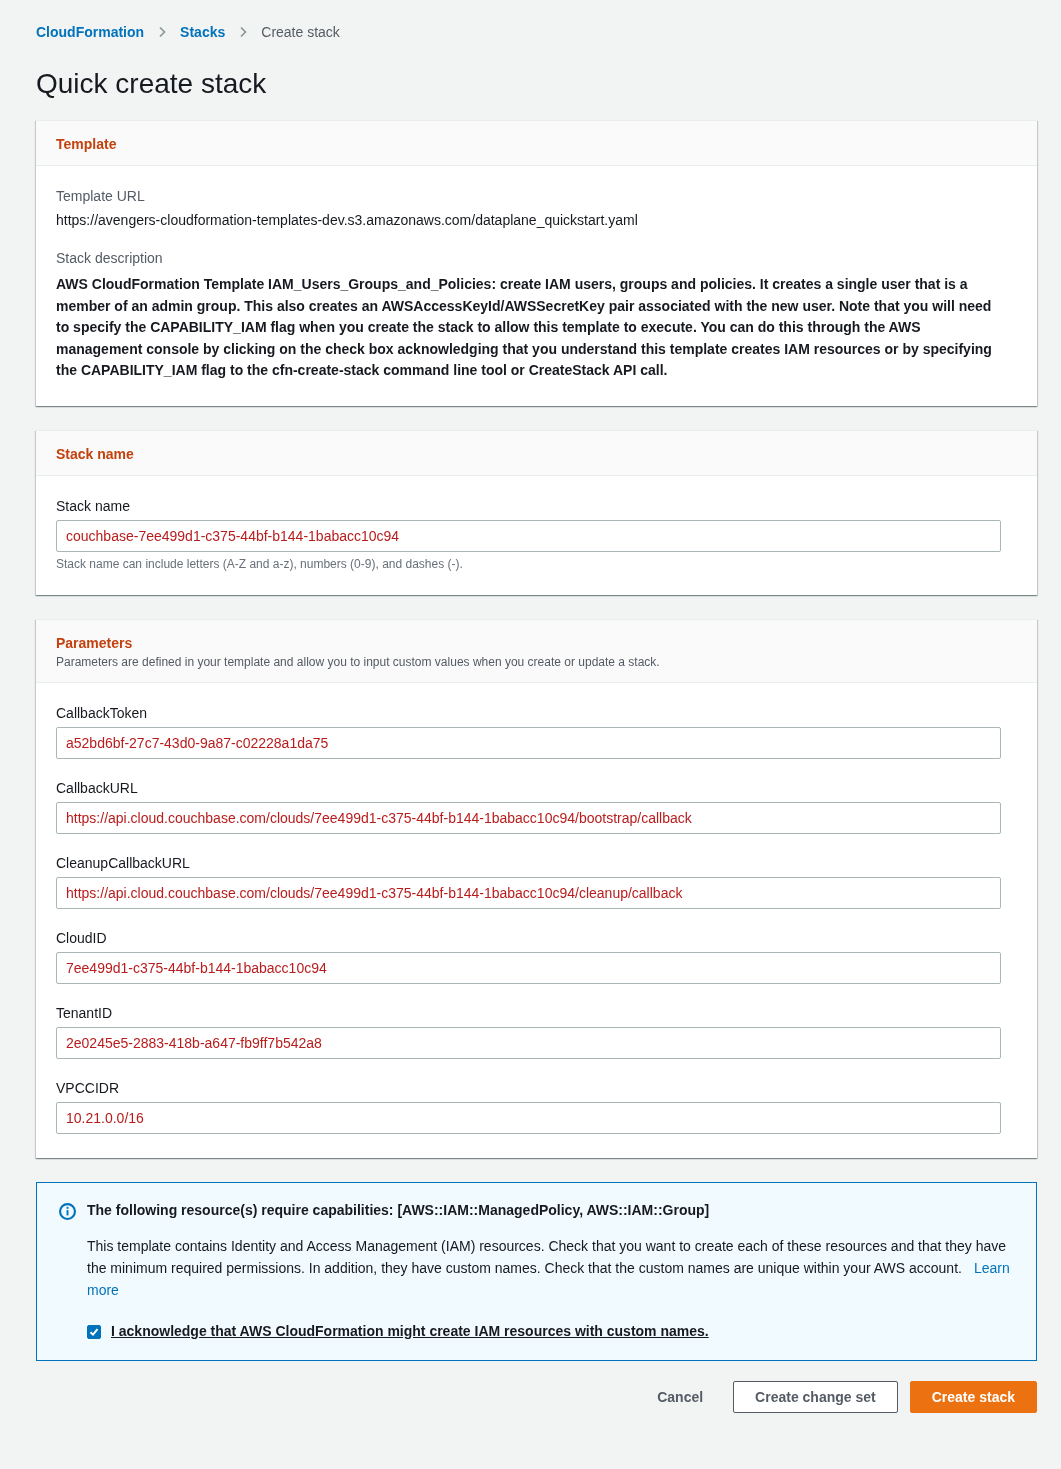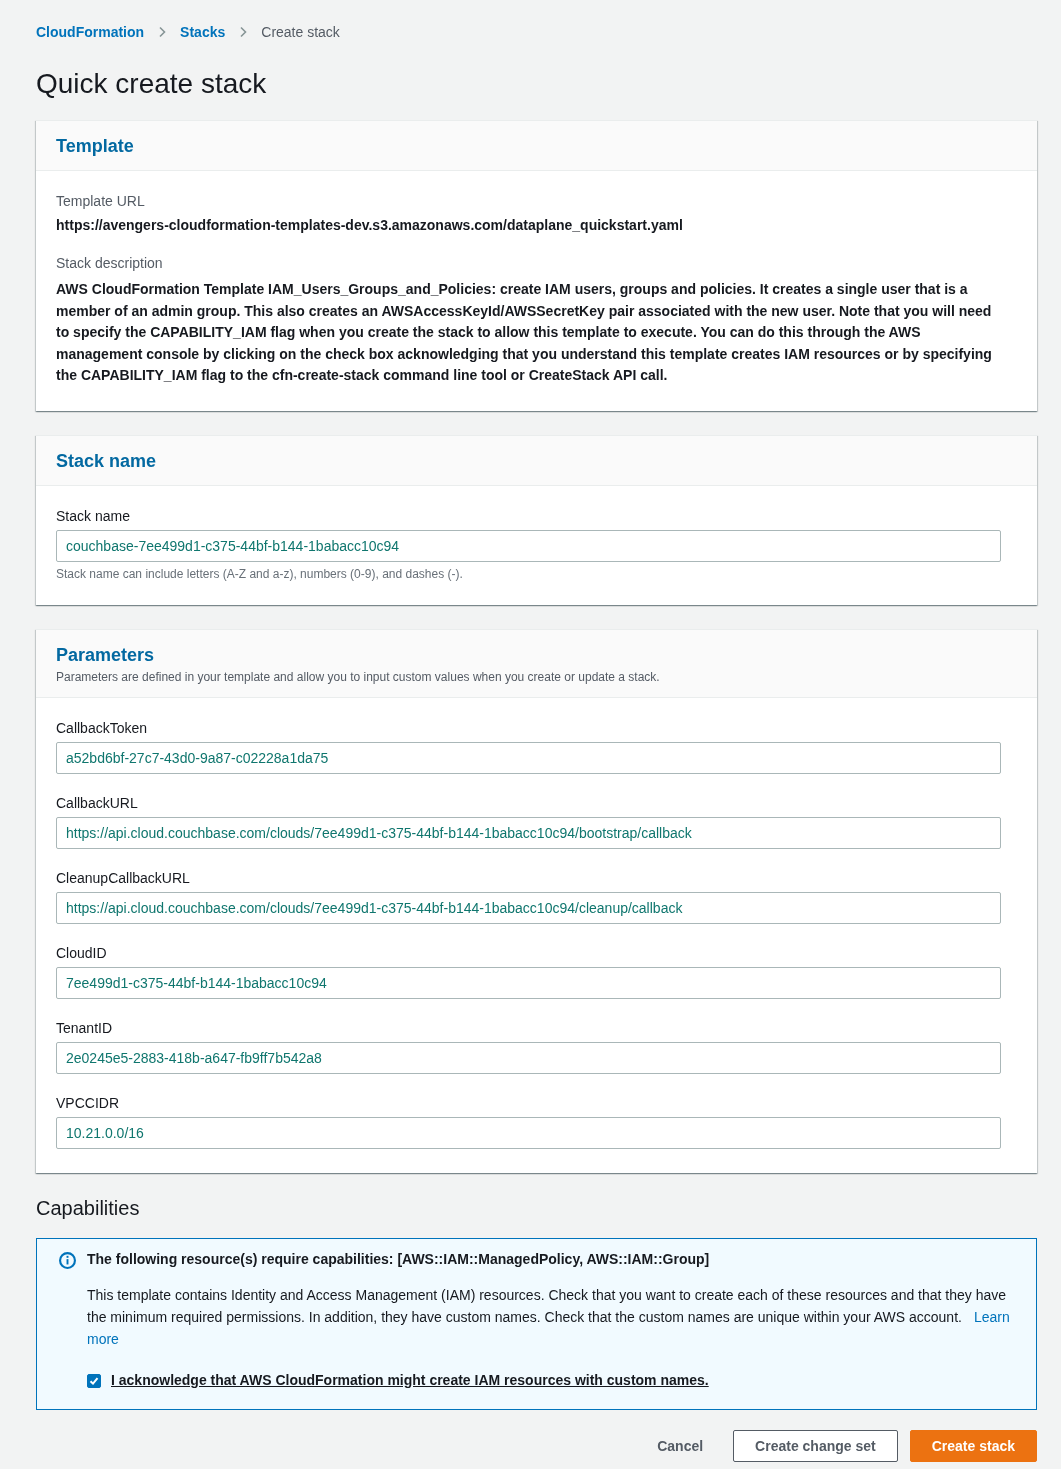--- a/index.html
+++ b/index.html
@@ -49,23 +49,23 @@
     box-shadow: 0 1px 1px 0 rgba(0,28,36,0.3), 1px 1px 1px 0 rgba(0,28,36,0.15), -1px 1px 1px 0 rgba(0,28,36,0.15);
     margin-bottom: 24px;
   }
   .card-header {
     background: #fafafa;
     padding: 15px 20px 13px 20px;
     border-bottom: 1px solid #eaeded;
   }
   .card-header h2 {
     margin: 0;
-    font-size: 18px;
-    font-weight: 700;
-    color: #0369a1;
+    font-size: 14px;
+    font-weight: 700;
+    color: #c2410c;
   }
   .card-header .header-desc {
     margin: 4px 0 0 0;
     font-size: 12px;
     color: #545b64;
   }
   .card-body { padding: 22px 36px 24px 20px; }
 
   .field-label-gray {
     font-size: 14px;
@@ -73,39 +73,38 @@
     margin-bottom: 8px;
   }
   .field-label-dark {
     font-size: 14px;
     color: #16191f;
     margin-bottom: 6px;
   }
   .field-value {
     font-size: 14px;
     color: #16191f;
-    font-weight: bold;
   }
   .desc-paragraph {
     font-size: 14px;
     line-height: 21.5px;
     color: #16191f;
     margin: 0;
     font-weight: bold;
   }
   .field-block { margin-bottom: 22px; }
   .field-block:last-child { margin-bottom: 0; }
 
   .text-input {
     width: 100%;
     height: 32px;
     padding: 4px 9px;
     font-size: 14px;
     font-family: "Liberation Sans", sans-serif;
-    color: #0f766e;
+    color: #b91c1c;
     background: #ffffff;
     border: 1px solid #aab7b8;
     border-radius: 2px;
     outline: none;
   }
   .help-text {
     font-size: 12px;
     color: #687078;
     margin-top: 5px;
   }
@@ -116,21 +115,21 @@
   
   h2.capabilities-title {
     font-size: 20px;
     font-weight: 400;
     color: #16191f;
     margin: 4px 0 18px 0;
   }
   .alert-box {
     border: 1px solid #0073bb;
     background: #f1faff;
-    padding: 12px 20px 21px 22px;
+    padding: 19px 20px 21px 22px;
     display: flex;
     gap: 11px;
   }
   .alert-icon-col { flex: 0 0 auto; padding-top: 1px; }
   .alert-content { flex: 1 1 auto; }
   .alert-heading {
     font-size: 14px;
     font-weight: 700;
     color: #16191f;
     margin: 0;
@@ -286,21 +285,20 @@
         <div class="field-label-dark">TenantID</div>
         <input class="text-input" type="text" value="2e0245e5-2883-418b-a647-fb9ff7b542a8" style="">
       </div>
       <div class="param">
         <div class="field-label-dark">VPCCIDR</div>
         <input class="text-input" type="text" value="10.21.0.0/16" style="">
       </div>
     </div>
   </section>
 
-  <h2 class="capabilities-title">Capabilities</h2>
 
   <div class="alert-box">
     <div class="alert-icon-col">
       <svg width="17" height="17" viewBox="0 0 16 16">
         <circle cx="8" cy="8" r="7" fill="none" stroke="#0073bb" stroke-width="2"></circle>
         <rect x="7.1" y="6.7" width="1.8" height="5" fill="#0073bb"></rect>
         <rect x="7.1" y="3.6" width="1.8" height="1.9" fill="#0073bb"></rect>
       </svg>
     </div>
     <div class="alert-content">

